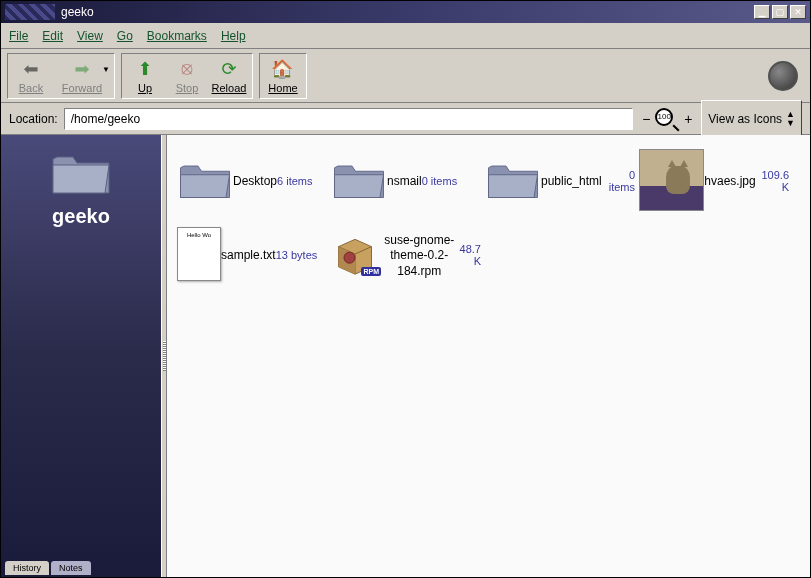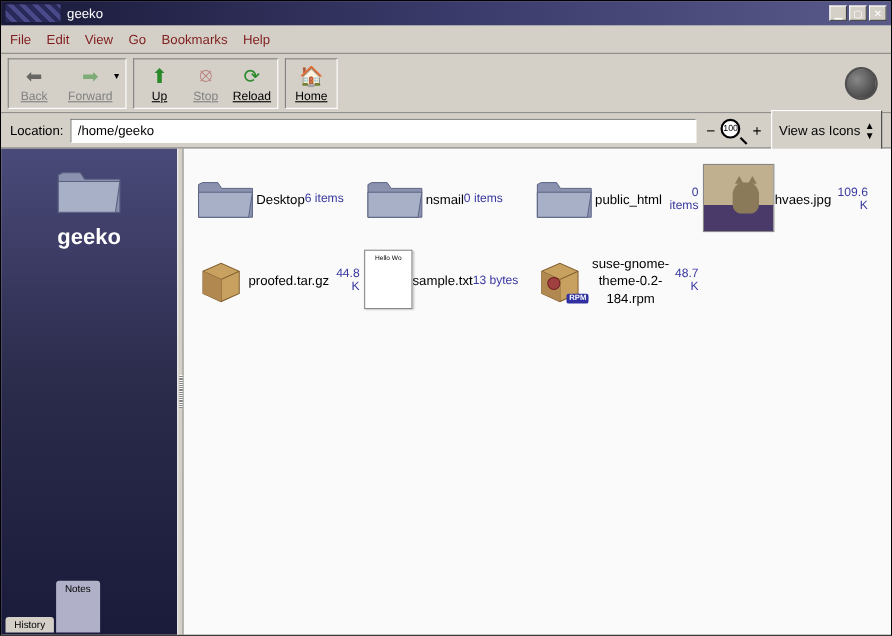--- a/index.html
+++ b/index.html
@@ -4,21 +4,21 @@
 <style>
 * { box-sizing: border-box; margin: 0; padding: 0; }
 body { font-family: "Helvetica", Arial, sans-serif; font-size: 12px; background: #000; width: 811px; height: 578px; overflow: hidden; }
 .window { width: 811px; height: 578px; background: #d4d0c8; border: 1px solid #000; display: flex; flex-direction: column; }
 .titlebar { height: 22px; background: linear-gradient(90deg, #1a1a3a 0%, #3a3a6a 50%, #5a5a8a 100%); display: flex; align-items: center; padding: 0 4px; color: #fff; position: relative; }
 .titlebar-deco { width: 50px; height: 16px; background: repeating-linear-gradient(45deg, #2a2a5a, #2a2a5a 4px, #4a4a8a 4px, #4a4a8a 8px); margin-right: 6px; }
 .titlebar-text { flex: 1; font-size: 12px; }
 .winbtns { display: flex; gap: 2px; }
 .winbtn { width: 16px; height: 14px; background: #d4d0c8; border: 1px solid #fff; border-right-color: #404040; border-bottom-color: #404040; display: flex; align-items: center; justify-content: center; font-size: 9px; cursor: pointer; }
 .menubar { height: 26px; background: #d4d0c8; border-bottom: 1px solid #808080; display: flex; align-items: center; padding: 0 8px; gap: 14px; }
-.menuitem { cursor: pointer; color: #7f1d1d; text-underline-offset: 1px; }
+.menuitem { text-decoration: underline; cursor: pointer; color: #14532d; text-underline-offset: 1px; }
 .toolbar { height: 54px; background: #d4d0c8; border-bottom: 1px solid #808080; display: flex; align-items: center; padding: 0 6px; }
 .toolgroup { display: flex; align-items: center; border: 1px solid #fff; border-left-color: #808080; border-top-color: #808080; padding: 2px; margin-right: 6px; height: 46px; }
 .toolbtn { width: 42px; height: 42px; display: flex; flex-direction: column; align-items: center; justify-content: center; gap: 2px; cursor: pointer; }
 .toolbtn .icon { width: 22px; height: 22px; display: flex; align-items: center; justify-content: center; font-size: 18px; }
 .toolbtn .lbl { font-size: 11px; color: #000; text-decoration: underline; }
 .toolbtn.disabled .lbl { color: #808080; }
 .toolbtn.disabled .icon { opacity: 0.5; }
 .toolbtn.fwd { width: 60px; position: relative; }
 .dropdown-arrow { position: absolute; right: 2px; top: 10px; font-size: 8px; }
 .throbber { margin-left: auto; width: 30px; height: 30px; border-radius: 50%; background: radial-gradient(circle at 35% 35%, #888, #333); border: 2px solid #505050; margin-right: 6px; }
@@ -31,21 +31,21 @@
 .zoomlens .handle { position: absolute; width: 8px; height: 2px; background: #000; bottom: 1px; right: -1px; transform: rotate(45deg); }
 .viewsel { height: 38px; background: #d4d0c8; border: 1px solid #fff; border-right-color: #404040; border-bottom-color: #404040; padding: 0 6px; display: flex; align-items: center; gap: 4px; cursor: pointer; font-size: 12px; }
 .viewsel .caret { font-size: 9px; line-height: 1; display: flex; flex-direction: column; }
 .content { flex: 1; display: flex; overflow: hidden; }
 .sidebar { width: 160px; background: linear-gradient(180deg, #4a4a7a 0%, #2a2a4a 50%, #1a1a3a 100%); color: #fff; position: relative; display: flex; flex-direction: column; align-items: center; padding-top: 14px; }
 .side-folder { width: 64px; height: 48px; margin-bottom: 8px; }
 .side-title { font-size: 20px; font-weight: bold; color: #fff; margin-bottom: 6px; }
 .side-sub { font-size: 10px; color: #ccc; text-align: center; line-height: 1.4; }
 .side-tabs { position: absolute; bottom: 2px; left: 4px; display: flex; gap: 2px; }
 .side-tab { background: #b0b0c8; color: #000; font-size: 9px; padding: 2px 8px 2px 8px; border-radius: 3px 3px 0 0; cursor: pointer; }
-.side-tab.act { background: #d4d0c8; margin-top: 33px; }
+.side-tab.act { background: #d4d0c8; }
 .splitter { width: 6px; background: #d4d0c8; border-left: 1px solid #fff; border-right: 1px solid #808080; cursor: col-resize; display: flex; align-items: center; justify-content: center; }
 .splitter-grip { width: 3px; height: 30px; background: repeating-linear-gradient(0deg, #808080, #808080 1px, #fff 1px, #fff 2px); }
 .main { flex: 1; background: #fafafa; overflow: auto; padding: 14px 10px; }
 .icongrid { display: grid; grid-template-columns: repeat(4, 150px); gap: 16px 4px; }
 .fileitem { display: flex; flex-direction: row; align-items: center; text-align: center; cursor: pointer; }
 .fileitem .fname { font-size: 12px; color: #000; margin-top: 4px; line-height: 1.3; max-width: 140px; }
 .fileitem .fmeta { font-size: 11px; color: #3838a0; margin-top: 2px; text-align: right; }
 .ficon { width: 56px; height: 44px; display: flex; align-items: center; justify-content: center; }
 .folder-svg { width: 56px; height: 44px; }
 .thumb { width: 74px; height: 62px; border: 1px solid #888; background: linear-gradient(180deg, #c0b090 0%, #c0b090 60%, #4a3a6a 60%, #4a3a6a 100%); position: relative; }
@@ -190,31 +190,20 @@
             <div class="fmeta">0 items</div>
           </div>
           <div class="fileitem">
             <div class="thumb">
               <div class="cat"></div>
             </div>
             <div class="fname">hvaes.jpg</div>
             <div class="fmeta">109.6 K</div>
           </div>
           <div class="fileitem">
-            <div class="ficon">
-              <svg class="box-svg" viewBox="0 0 48 48">
-                <path d="M6 16 L24 8 L42 16 L42 38 L24 46 L6 38 Z" fill="#c8a060" stroke="#806030"></path>
-                <path d="M6 16 L24 24 L42 16 M24 24 L24 46" stroke="#806030" fill="none"></path>
-                <path d="M6 16 L24 24 L24 46 L6 38 Z" fill="#b08850"></path>
-              </svg>
-            </div>
-            <div class="fname">proofed.tar.gz</div>
-            <div class="fmeta">44.8 K</div>
-          </div>
-          <div class="fileitem">
             <div class="txtfile">Hello Wo</div>
             <div class="fname">sample.txt</div>
             <div class="fmeta">13 bytes</div>
           </div>
           <div class="fileitem">
             <div class="ficon">
               <div class="rpm-svg"><svg viewBox="0 0 48 48" width="48" height="44">
                   <path d="M6 16 L24 8 L42 16 L42 38 L24 46 L6 38 Z" fill="#c8a060" stroke="#806030"></path>
                   <path d="M6 16 L24 24 L42 16 M24 24 L24 46" stroke="#806030" fill="none"></path>
                   <path d="M6 16 L24 24 L24 46 L6 38 Z" fill="#b08850"></path>

